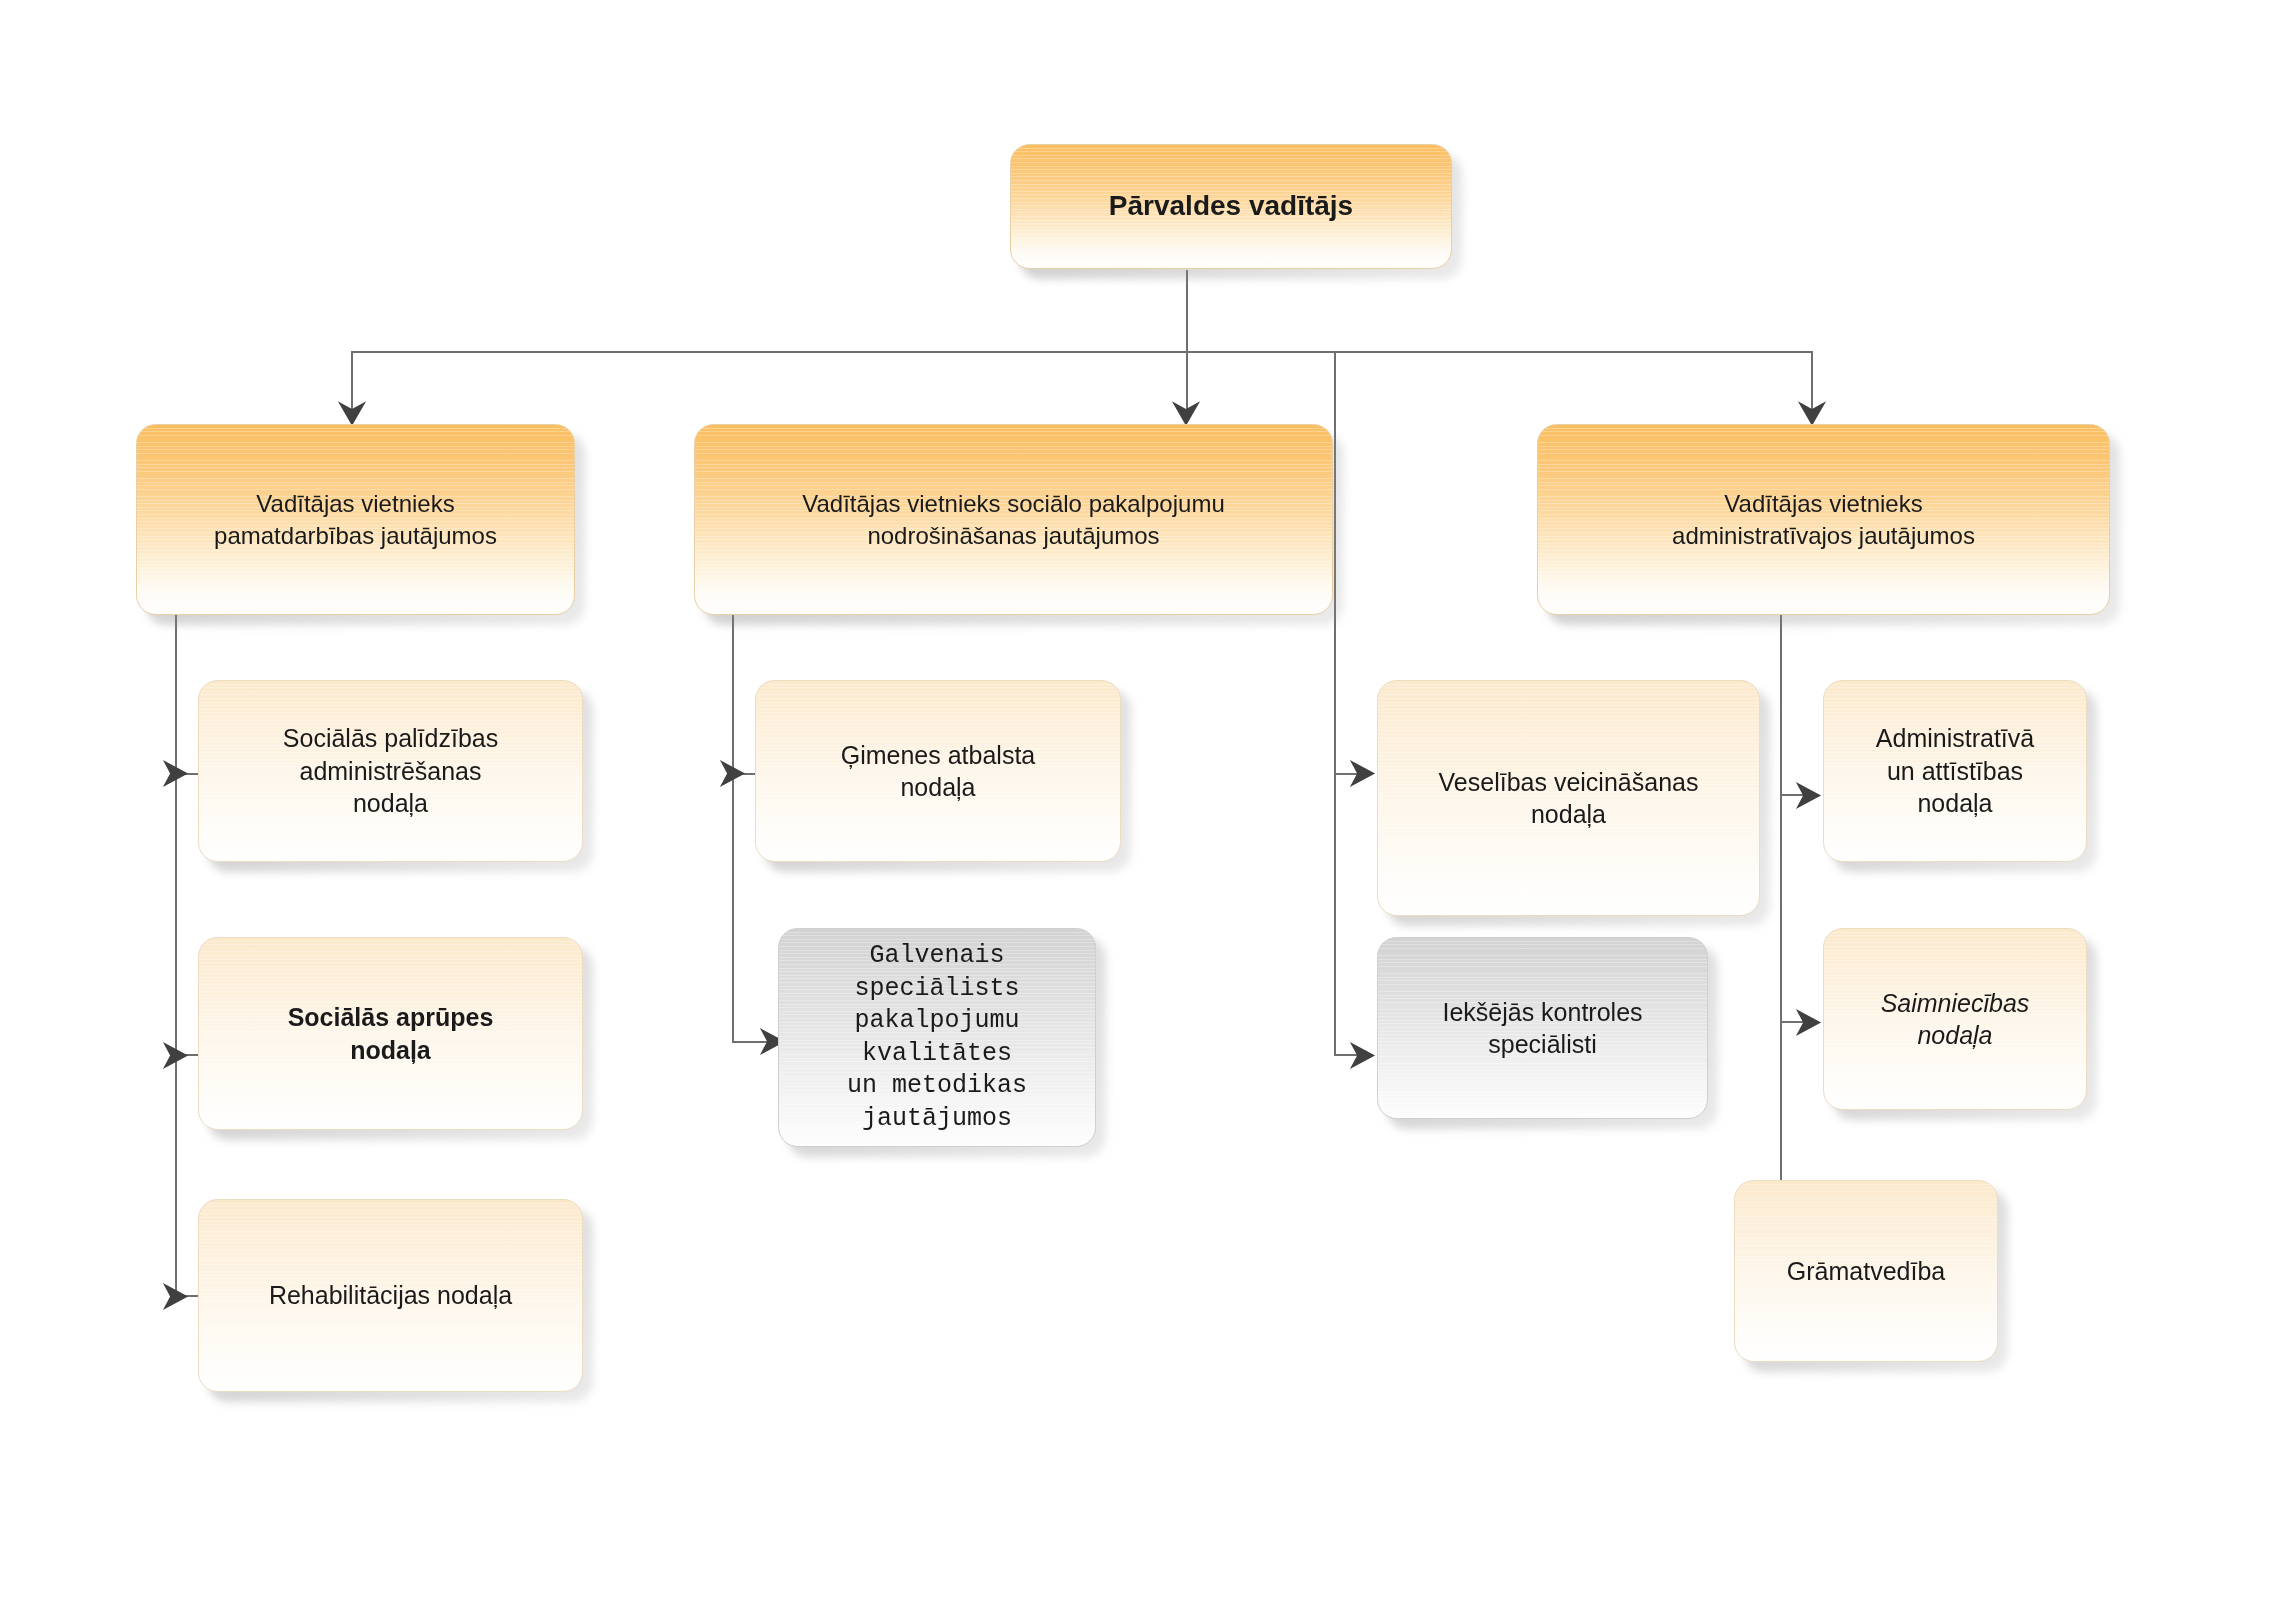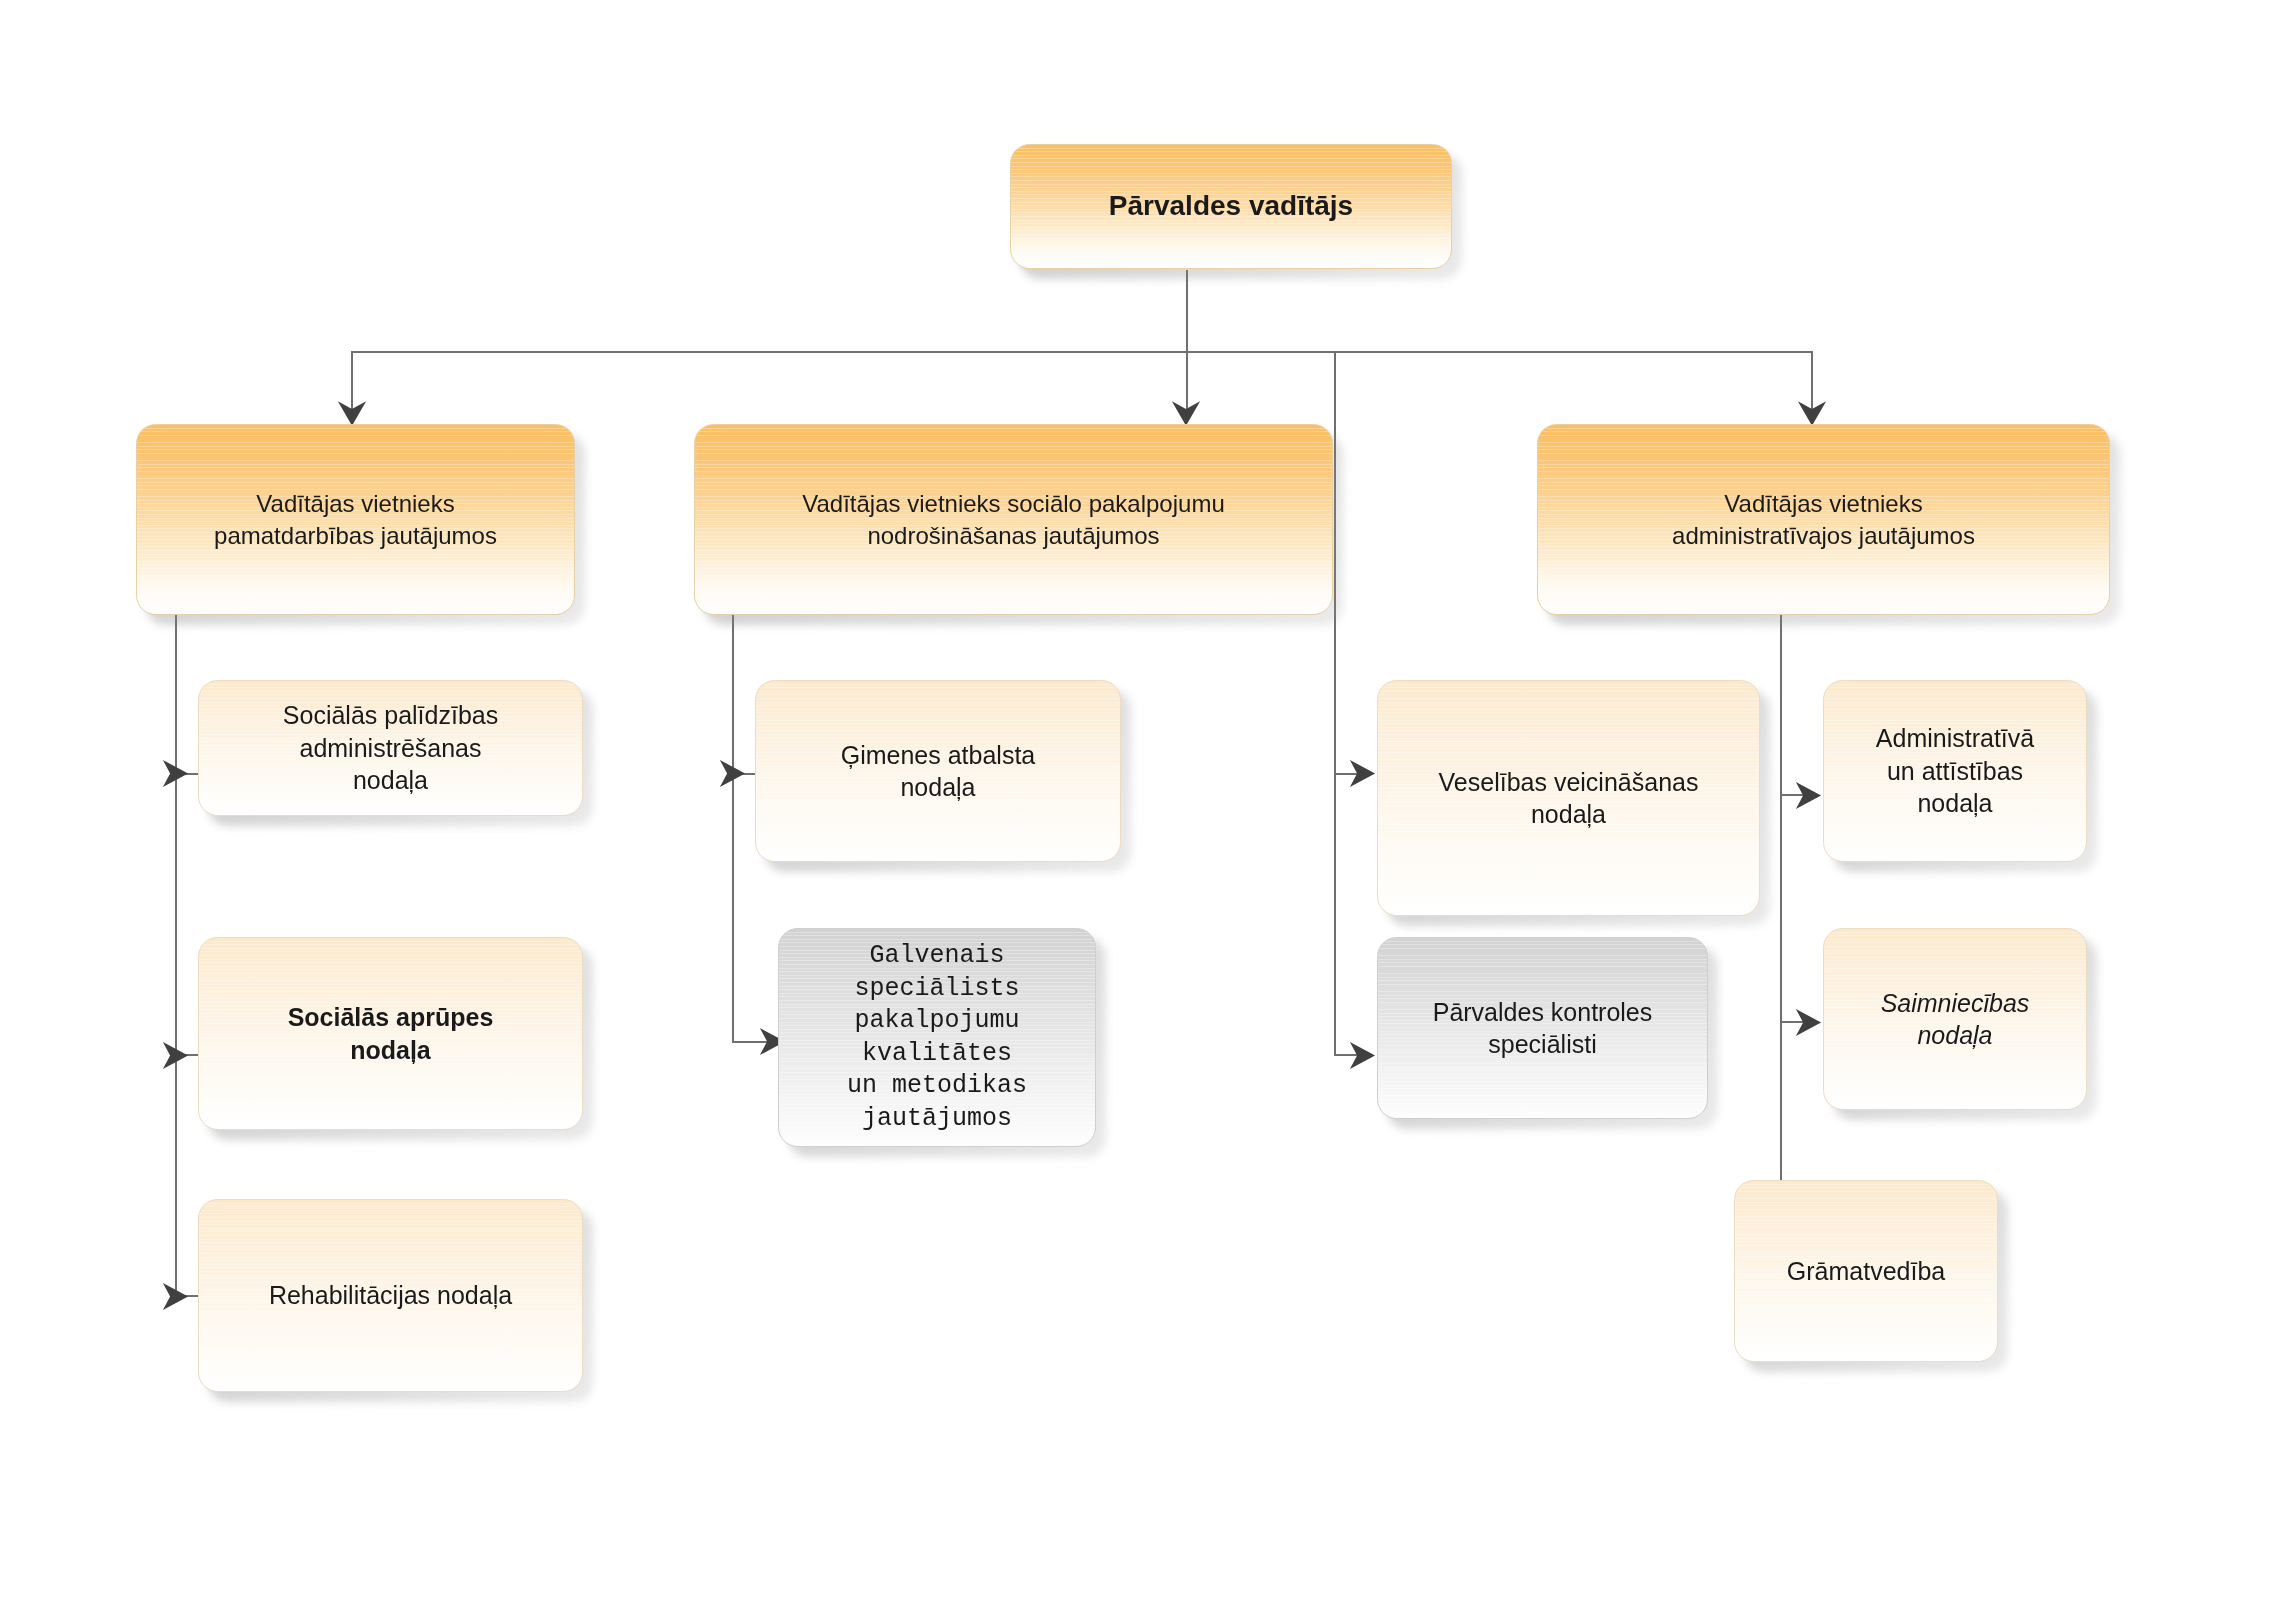--- a/index.html
+++ b/index.html
@@ -110,21 +110,21 @@
     <span class="label">Vadītājas vietnieks
 pamatdarbības jautājumos</span>
   </div>
 
   <div class="vline" style="left:175px;top:614px;height:681px;"></div>
 
   <div class="hline" style="left:175px;top:773px;width:25px;"></div>
   <svg class="arrow-right" style="left:162px;top:759px;" viewBox="0 0 30 32">
     <path d="M1 1 L29 16 L1 31 L9 16 Z" fill="#404040"></path>
   </svg>
-  <div class="node cream" style="left:198px;top:680px;width:385px;height:136px;font-size:25px;">
+  <div class="node cream" style="left:198px;top:680px;width:385px;height:182px;font-size:25px;">
     <span class="fill"></span>
     <span class="label">Sociālās palīdzības
 administrēšanas
 nodaļa</span>
   </div>
 
   <div class="hline" style="left:175px;top:1054px;width:25px;"></div>
   <svg class="arrow-right" style="left:162px;top:1041px;" viewBox="0 0 30 32">
     <path d="M1 1 L29 16 L1 31 L9 16 Z" fill="#404040"></path>
   </svg>
@@ -182,21 +182,21 @@
     <span class="label">Veselības veicināšanas
 nodaļa</span>
   </div>
 
   <div class="hline" style="left:1334px;top:1054px;width:25px;"></div>
   <svg class="arrow-right" style="left:1349px;top:1041px;" viewBox="0 0 30 32">
     <path d="M1 1 L29 16 L1 31 L9 16 Z" fill="#404040"></path>
   </svg>
   <div class="node gray" style="left:1377px;top:937px;width:331px;height:182px;font-size:25px;">
     <span class="fill"></span>
-    <span class="label">Pārvaldes kontroles
+    <span class="label">Iekšējās kontroles
 speciālisti</span>
   </div>
 
   <div class="node orange" style="left:1537px;top:424px;width:573px;height:191px;font-size:24px;">
     <span class="fill"></span>
     <span class="label">Vadītājas vietnieks
 administratīvajos jautājumos</span>
   </div>
 
   <div class="vline" style="left:1780px;top:614px;height:658px;"></div>

